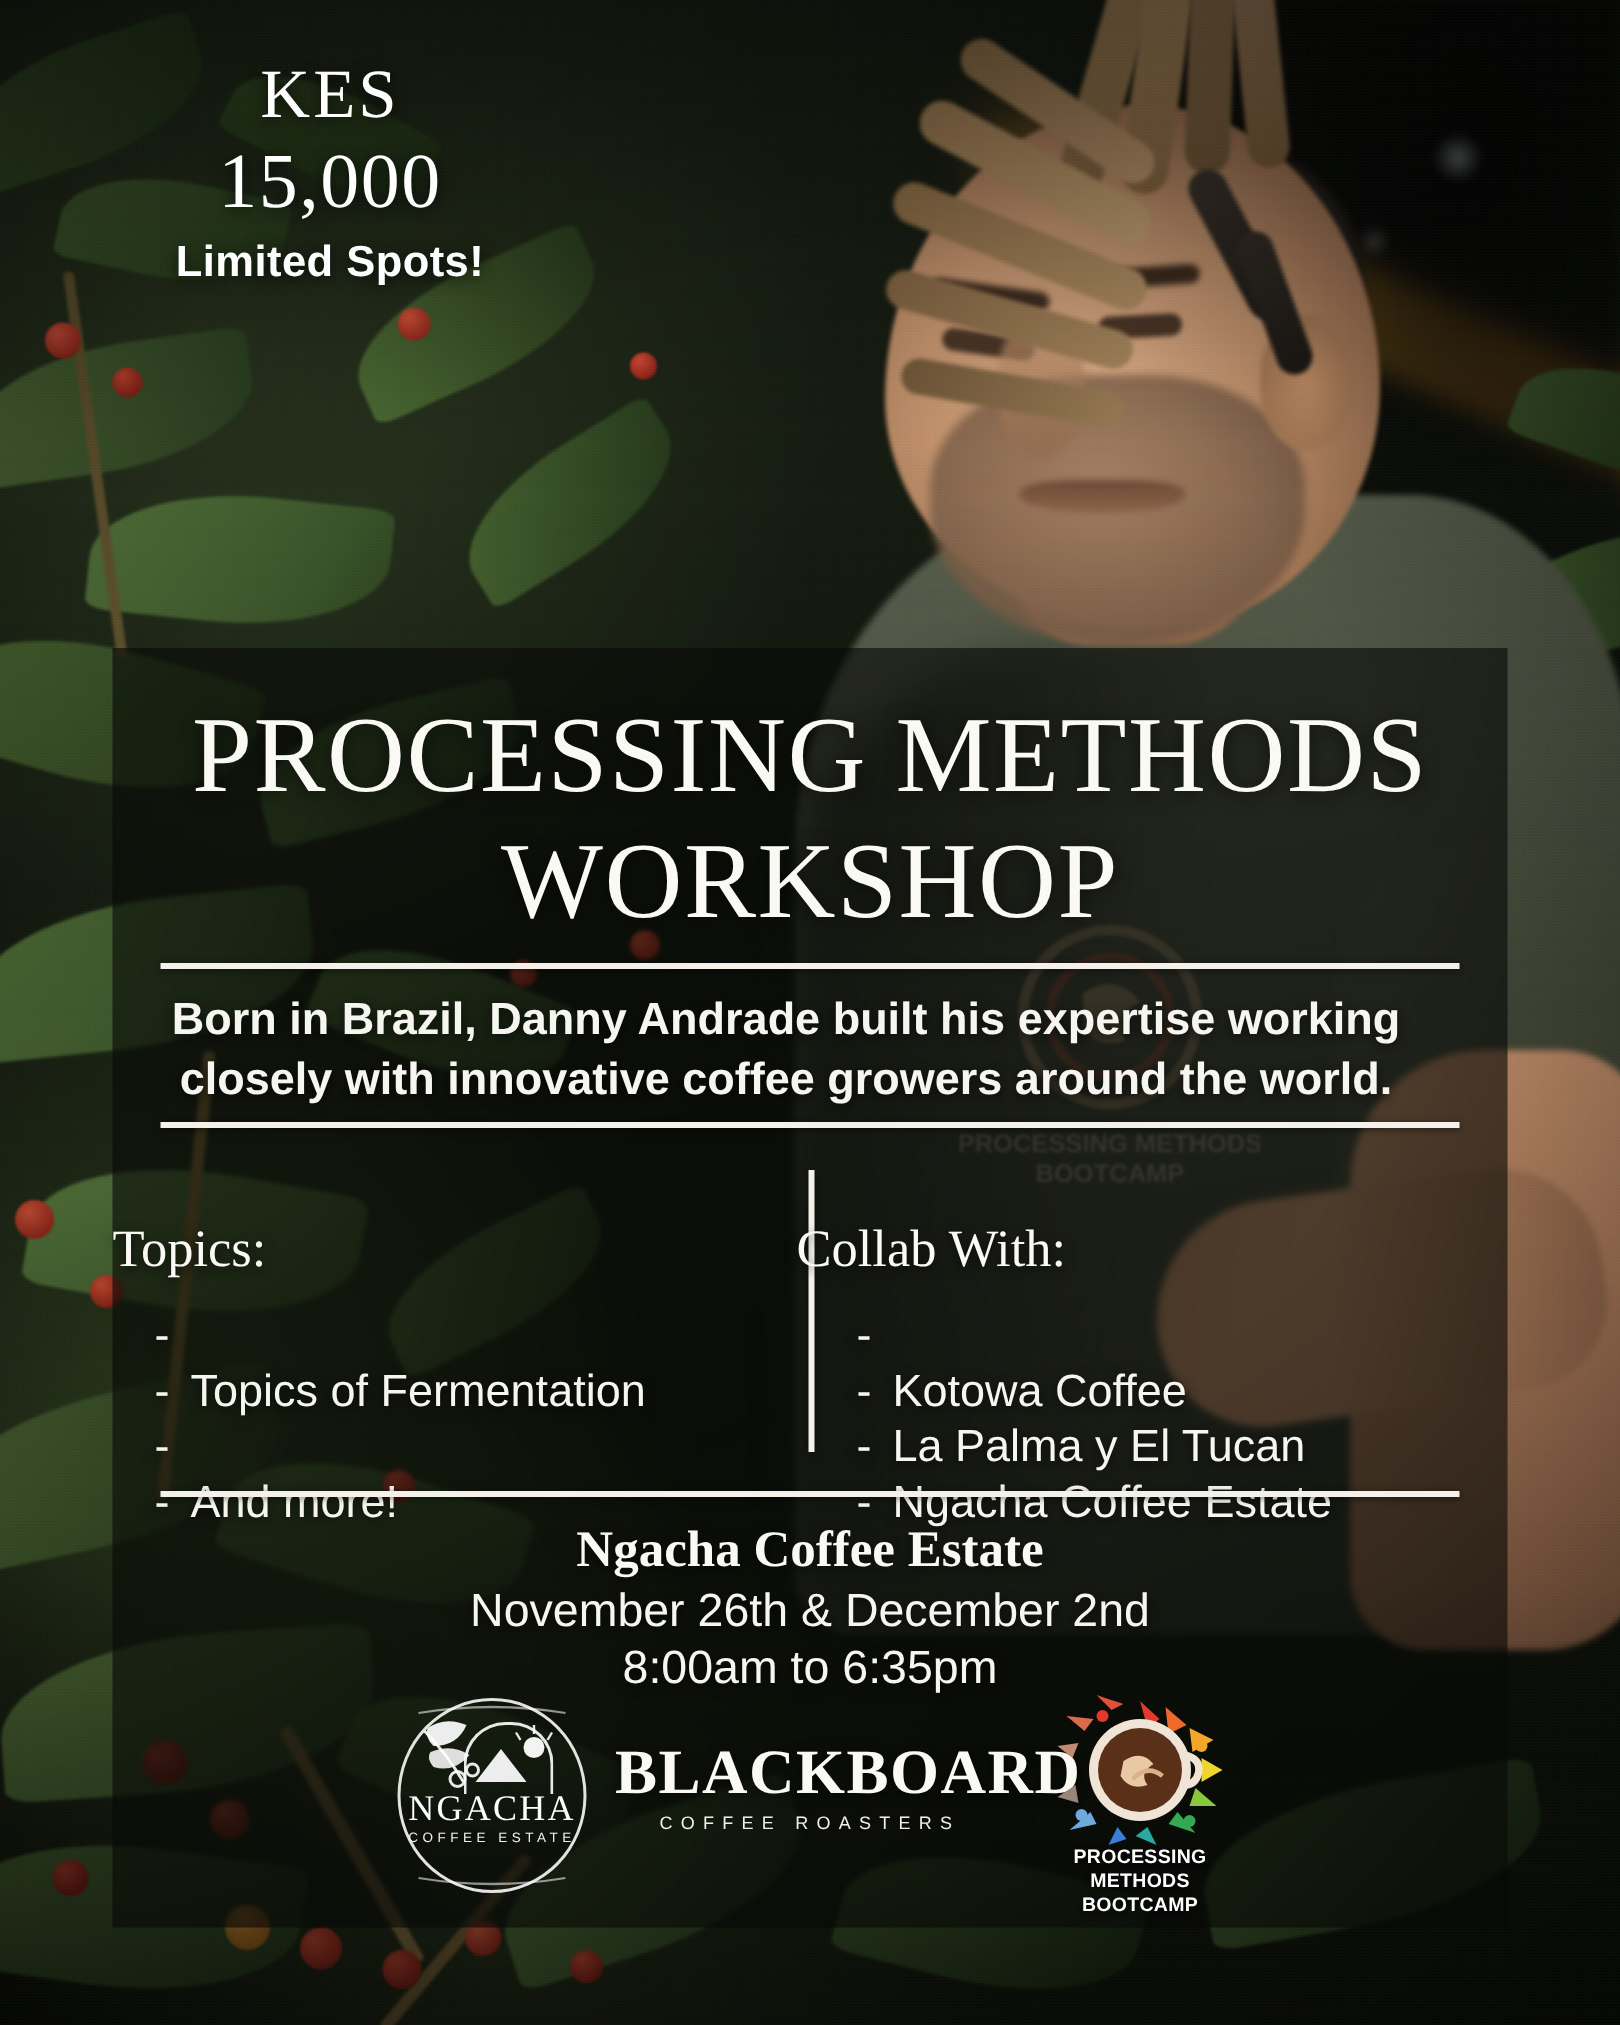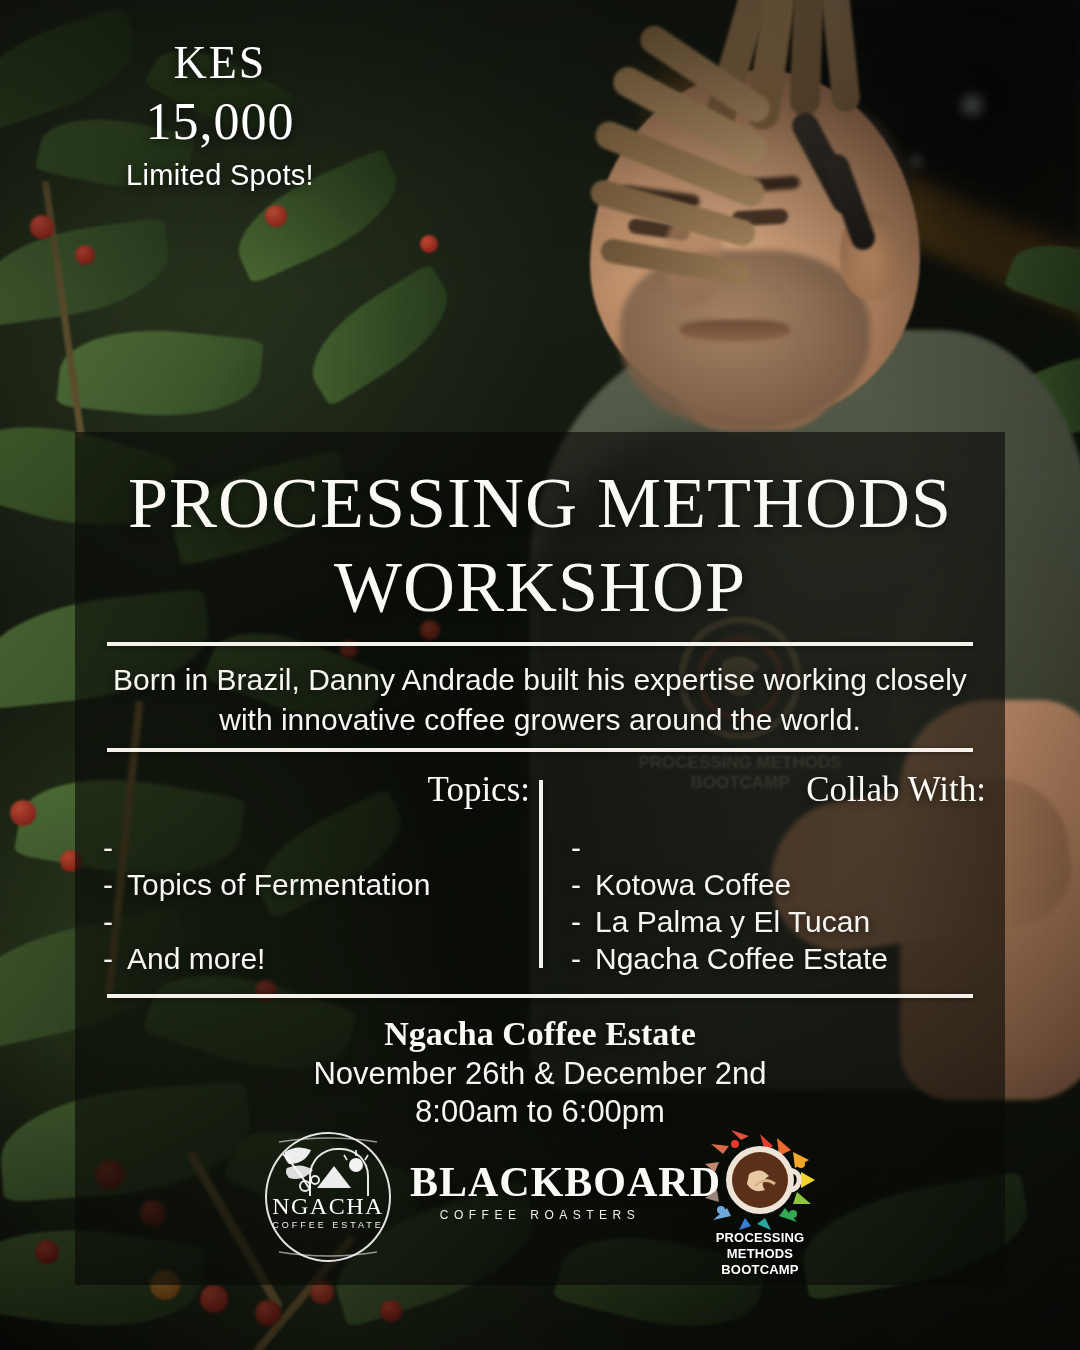--- a/index.html
+++ b/index.html
@@ -84,49 +84,49 @@
   .vignette{position:absolute;inset:0;pointer-events:none;
     background:radial-gradient(ellipse 78% 70% at 50% 45%,rgba(0,0,0,0) 45%,rgba(0,0,0,.55) 100%);}
   .topdark{position:absolute;inset:0;pointer-events:none;
     background:linear-gradient(180deg,rgba(0,0,0,.32) 0%,rgba(0,0,0,0) 22%,rgba(0,0,0,0) 78%,rgba(0,0,0,.35) 100%);}
 
   
   .price-block{position:absolute;left:40px;top:40px;width:360px;text-align:center;color:#fff;
     text-shadow:0 2px 10px rgba(0,0,0,.75);}
   .price-cur{font-family:"Liberation Serif",serif;font-size:46px;letter-spacing:2px;line-height:1.02;}
   .price-amt{font-family:"Liberation Serif",serif;font-size:52px;letter-spacing:1px;line-height:1.35;}
-  .price-note{font-family:"Liberation Sans",sans-serif;font-size:29px;font-weight:400;letter-spacing:.3px;margin-top:2px;}
+  .price-note{font-family:"Liberation Sans",sans-serif;font-size:29px;font-weight:700;letter-spacing:.3px;margin-top:2px;}
 
   
   .panel{position:absolute;left:75px;top:432px;width:930px;height:853px;
     background:rgba(8,10,7,.62);backdrop-filter:blur(1px);}
 
   .content{position:absolute;left:75px;top:432px;width:930px;height:853px;color:#fff;}
 
   .title{position:absolute;left:0;top:30px;width:930px;text-align:center;
     font-family:"Liberation Serif",serif;font-size:72px;line-height:1.16;letter-spacing:1px;
     color:#fbf9f4;text-shadow:0 2px 12px rgba(0,0,0,.6);}
 
   .rule{position:absolute;height:4px;background:#f3f1ea;box-shadow:0 1px 5px rgba(0,0,0,.5);}
   .rule-top{left:32px;top:210px;width:866px;}
   .rule-mid{left:32px;top:316px;width:866px;}
   .rule-bot{left:32px;top:562px;width:866px;}
 
-  .desc{position:absolute;left:30px;top:228px;width:870px;text-align:center;
-    font-family:"Liberation Sans",sans-serif;font-weight:400;font-size:30px;line-height:1.34;
+  .desc{position:absolute;left:14px;top:228px;width:870px;text-align:center;
+    font-family:"Liberation Sans",sans-serif;font-weight:700;font-size:30px;line-height:1.34;
     color:#f7f5f0;text-shadow:0 2px 8px rgba(0,0,0,.65);}
 
   .cols{position:absolute;left:0;top:338px;width:930px;height:215px;}
   .vrule{position:absolute;left:464px;top:10px;width:4px;height:188px;background:#f3f1ea;
     box-shadow:0 0 5px rgba(0,0,0,.5);}
   .col{position:absolute;top:0;width:455px;}
   .col-left{left:0;}
   .col-right{left:456px;}
-  .col-head{text-align:right;font-family:"Liberation Serif",serif;font-size:35px;
-    color:#fbf9f4;text-shadow:0 2px 8px rgba(0,0,0,.65);margin-bottom:20px;}
+  .col-head{text-align:left;font-family:"Liberation Serif",serif;font-size:35px;
+    color:#fbf9f4;text-shadow:0 2px 8px rgba(0,0,0,.65);margin-bottom:20px;margin-top:43px;}
   ul.items{list-style:none;margin:0;padding:0 0 0 28px;}
   ul.items li{font-family:"Liberation Sans",sans-serif;font-weight:300;font-size:30px;
     line-height:1.23;color:#f7f5f0;text-shadow:0 2px 8px rgba(0,0,0,.65);
     display:flex;gap:14px;align-items:baseline;}
   ul.items li .dash{display:inline-block;width:10px;}
   .col-right ul.items{padding-left:40px;}
 
   .venue{position:absolute;left:0;top:582px;width:930px;text-align:center;}
   .venue-name{font-family:"Liberation Serif",serif;font-weight:bold;font-size:34px;
     color:#fbf9f4;text-shadow:0 2px 8px rgba(0,0,0,.6);line-height:1.2;}
@@ -332,21 +332,21 @@
             </li>
         </ul>
       </div>
     </div>
 
     <div class="rule rule-bot"></div>
 
     <div class="venue">
       <div class="venue-name">Ngacha Coffee Estate</div>
       <div class="venue-date">November 26th &amp; December 2nd</div>
-      <div class="venue-time">8:00am to 6:00pm</div>
+      <div class="venue-time">8:00am to 6:35pm</div>
     </div>
 
     <div class="logos">
 
       <div class="logo-ngacha">
         <div class="ng-ring"></div>
         <svg width="126" height="130" style="position:absolute;left:0;top:0;">
           <path d="M20 20 q12 -8 26 -2 q-6 14 -22 14 q-6 -6 -4 -12z" fill="rgba(255,255,255,.92)"></path>
           <path d="M22 36 q14 -6 26 2 q-10 12 -24 8 q-5 -6 -2 -10z" fill="rgba(255,255,255,.86)"></path>
           <path d="M18 22 q14 14 26 34" stroke="rgba(255,255,255,.9)" stroke-width="2" fill="none"></path>

